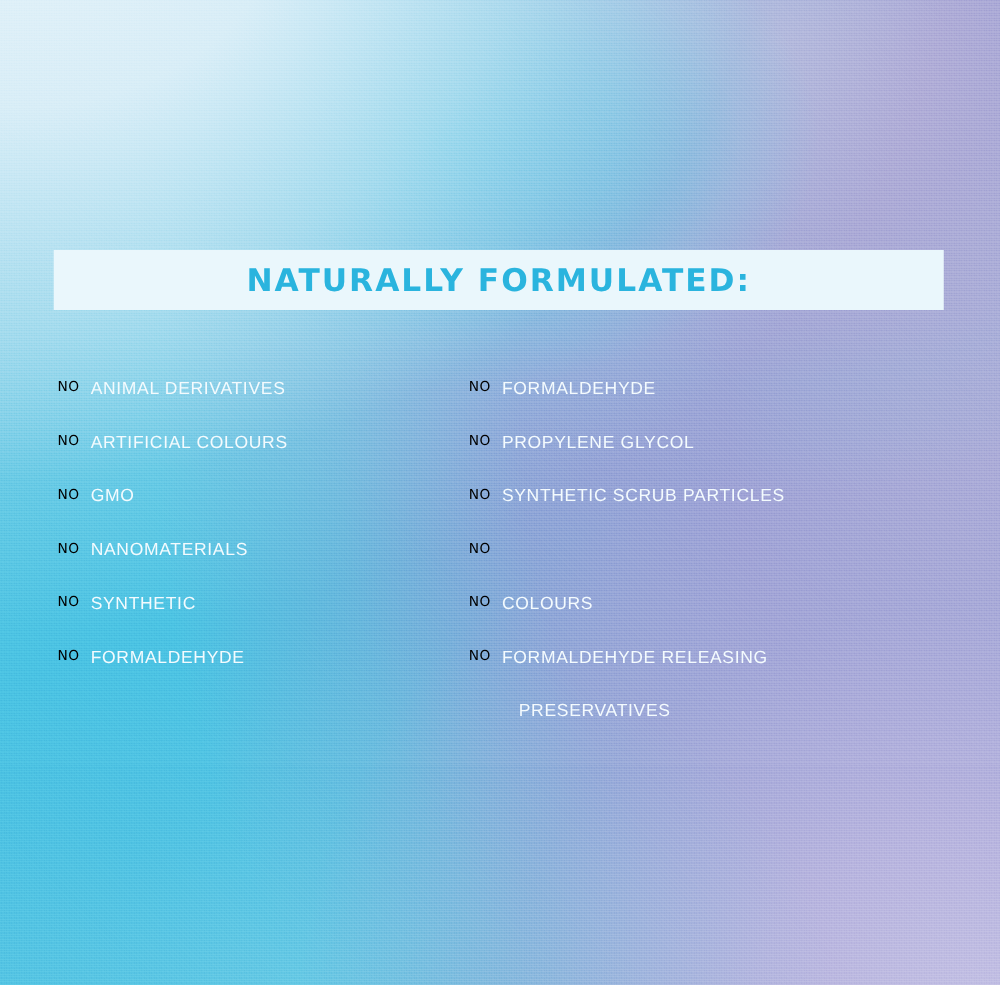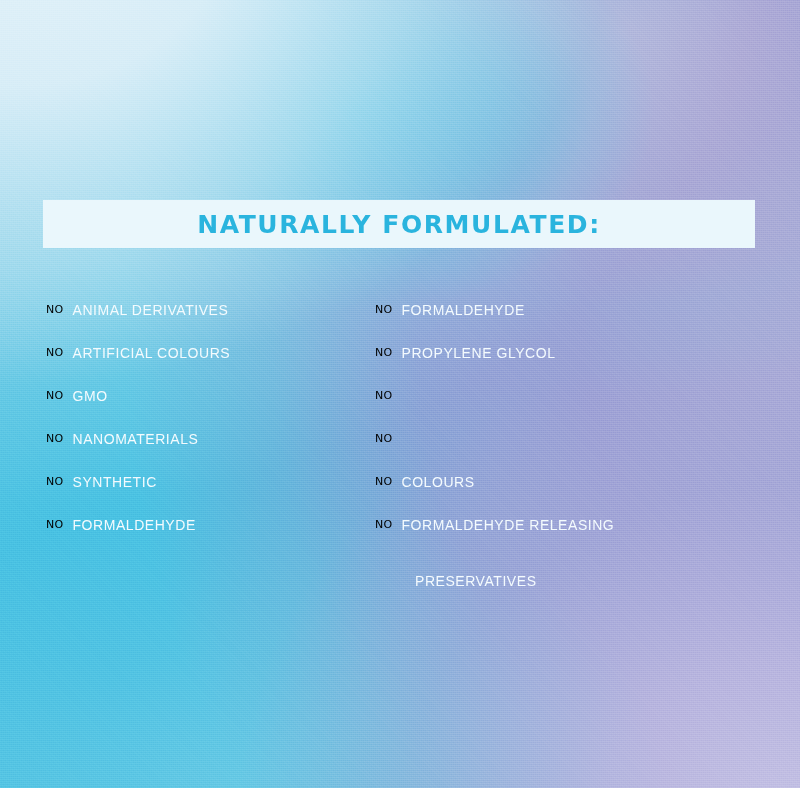--- a/index.html
+++ b/index.html
@@ -145,21 +145,20 @@
   .claim-text {
     color: #f4fbfe;
     font-family: "Liberation Sans", sans-serif;
     font-size: 14px;
     font-weight: 300;
     letter-spacing: 0.55px;
   }
 
   .claim-row.continuation {
     padding-left: 40px;
-    align-items: flex-end;
   }
 </style>
 </head>
 <body>
 
 <div id="poster">
 
   <div class="bg-layer bg-cyan"></div>
   <div class="bg-layer bg-right"></div>
   <div class="bg-layer bg-br"></div>
@@ -218,20 +217,21 @@
           <span class="claim-text">FORMALDEHYDE</span>
         </div>
 
         <div class="claim-row">
           <span class="claim-no">NO</span>
           <span class="claim-text">PROPYLENE GLYCOL</span>
         </div>
 
         <div class="claim-row">
           <span class="claim-no">NO</span>
+          <span class="claim-text">SYNTHETIC SCRUB PARTICLES</span>
         </div>
 
         <div class="claim-row">
           <span class="claim-no">NO</span>
         </div>
 
         <div class="claim-row">
           <span class="claim-no">NO</span>
           <span class="claim-text">COLOURS</span>
         </div>

